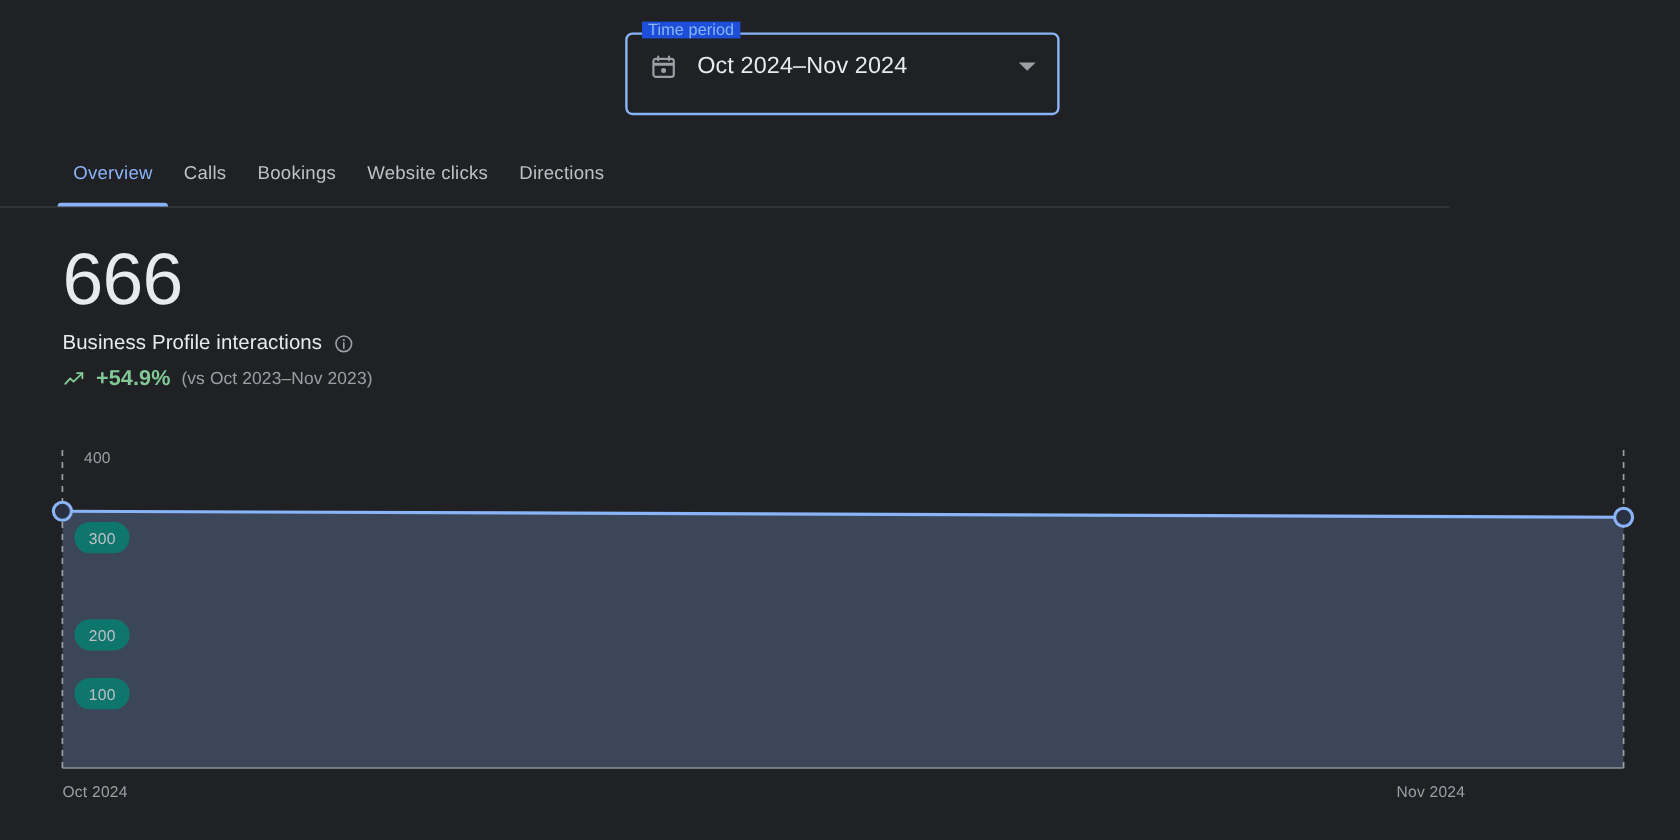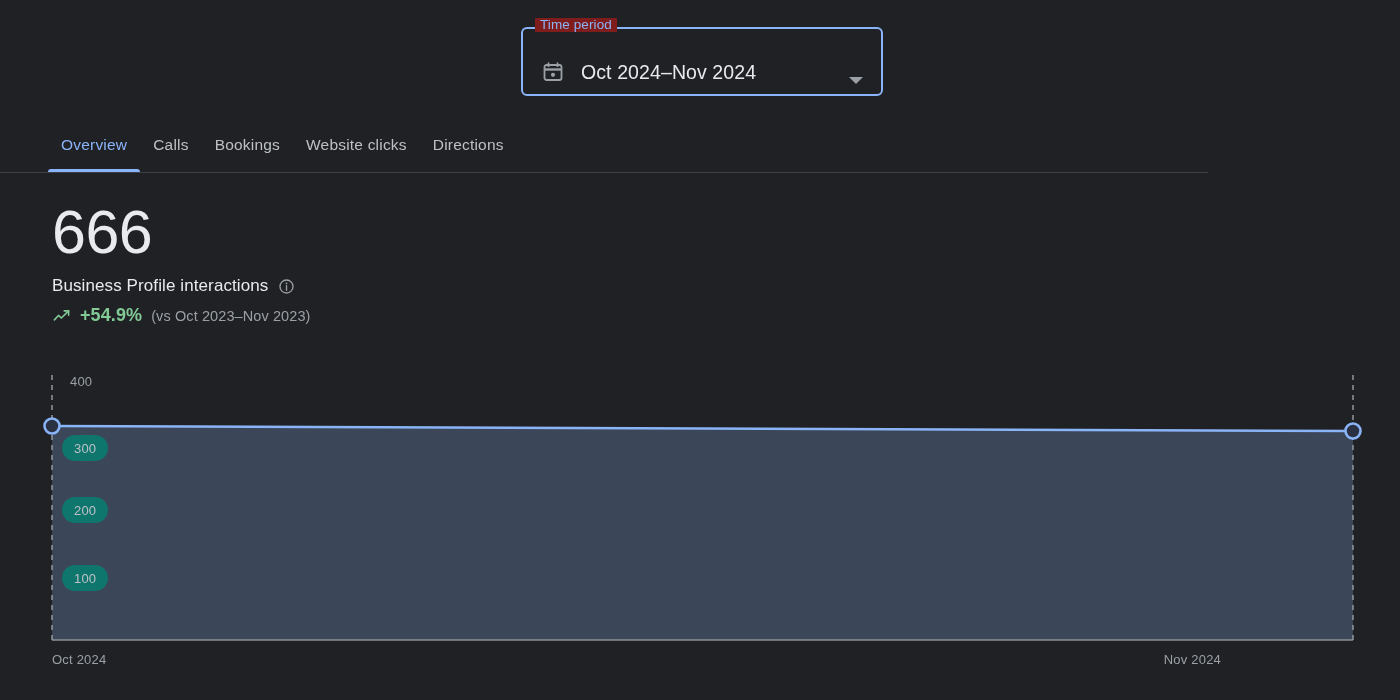--- a/index.html
+++ b/index.html
@@ -40,33 +40,33 @@
     background: transparent;
     cursor: pointer;
   }
 
   
   .timeperiod-legend {
     position: absolute;
     left: 14px;
     top: -9px;
     padding: 0 5px;
-    background: #7f1d1d;
+    background: #1d4ed8;
     font-size: 13.5px;
     line-height: 14px;
     color: #8ab4f8;
     letter-spacing: .1px;
     white-space: nowrap;
   }
 
   .timeperiod-inner {
     position: absolute;
     inset: 0;
     display: flex;
-    align-items: flex-end;
+    align-items: center;
     padding: 0 16px 12px 20px;
   }
 
   .cal-icon {
     width: 24px;
     height: 24px;
     flex: 0 0 24px;
     margin-right: 16px;
     color: #9aa0a6;
   }
@@ -317,20 +317,20 @@
 
       <path d="M52,66 L1353,71" stroke="#8ab4f8" stroke-width="2.6" fill="none" stroke-linecap="round"></path>
 
       <circle cx="52" cy="66" r="7.5" fill="#2a3142" stroke="#8ab4f8" stroke-width="2.6"></circle>
       <circle cx="1353" cy="71" r="7.5" fill="#2a3142" stroke="#8ab4f8" stroke-width="2.6"></circle>
     </svg>
 
     <div class="axis-label-top" style="left:70px; top:14px;">400</div>
 
     <div class="gridpill" style="left:62px; top:75px;">300</div>
-    <div class="gridpill" style="left:62px; top:137px;">200</div>
+    <div class="gridpill" style="left:62px; top:156px;">200</div>
     <div class="gridpill" style="left:62px; top:205px;">100</div>
 
     <div class="xlabel left">Oct 2024</div>
     <div class="xlabel right">Nov 2024</div>
   </div>
 
 </div>
 
 </body></html>

